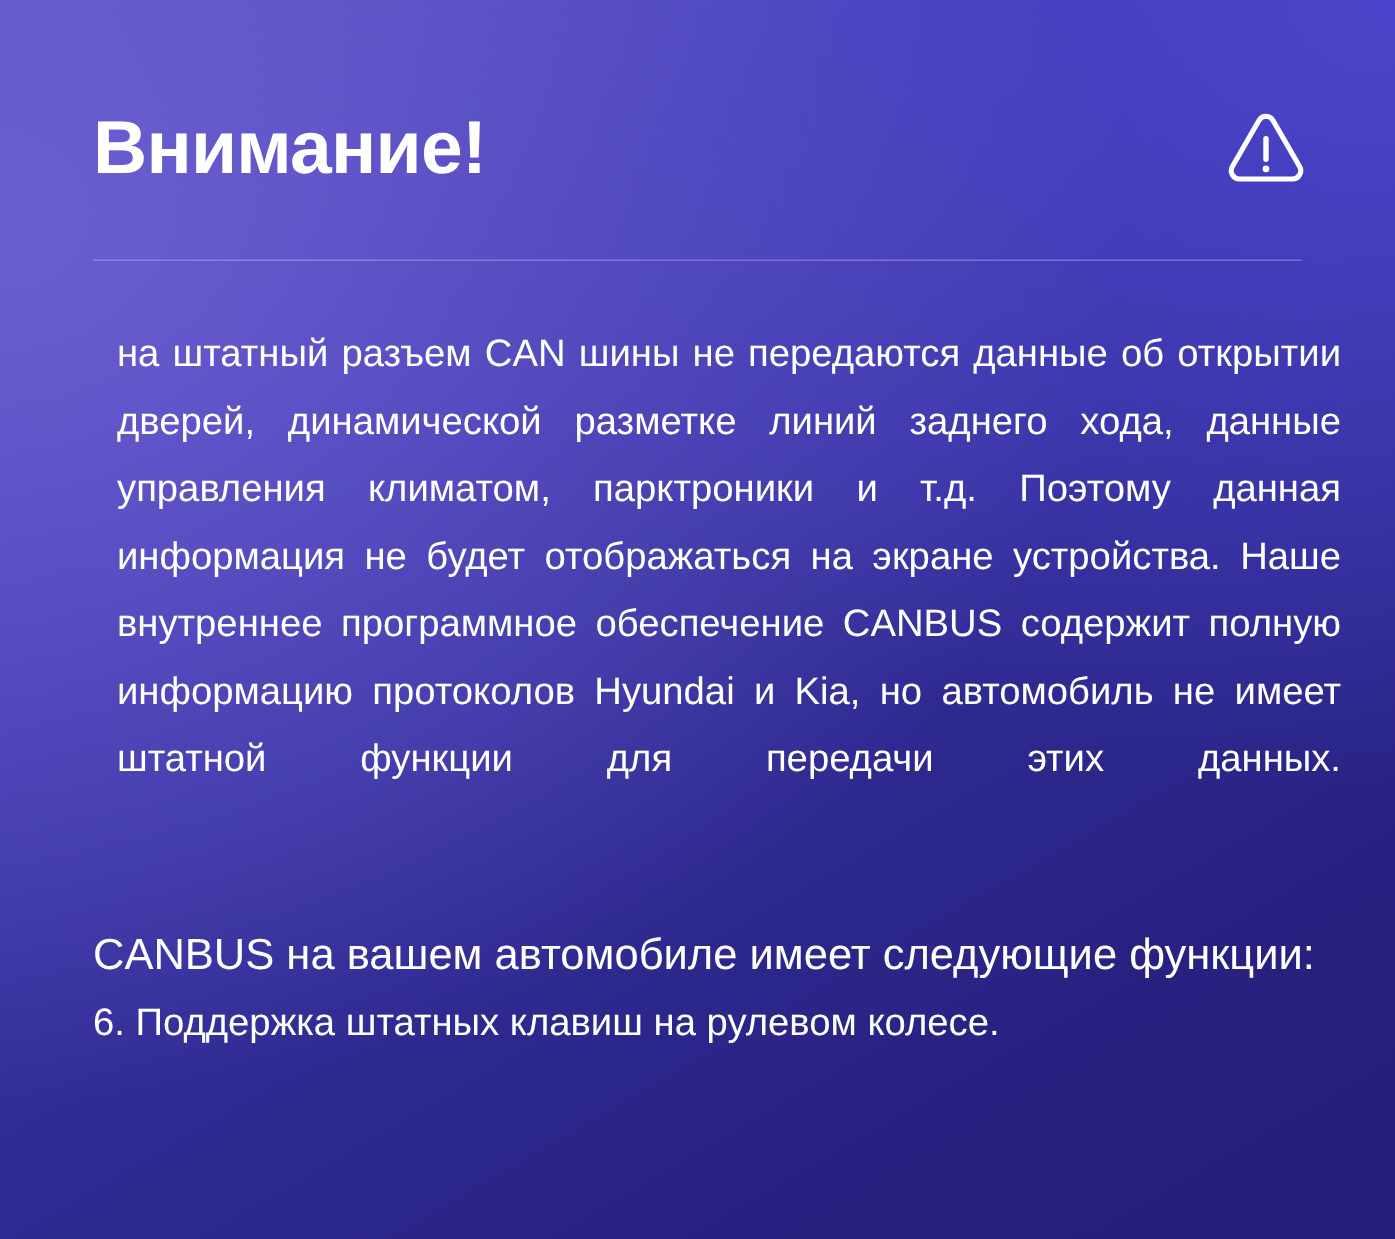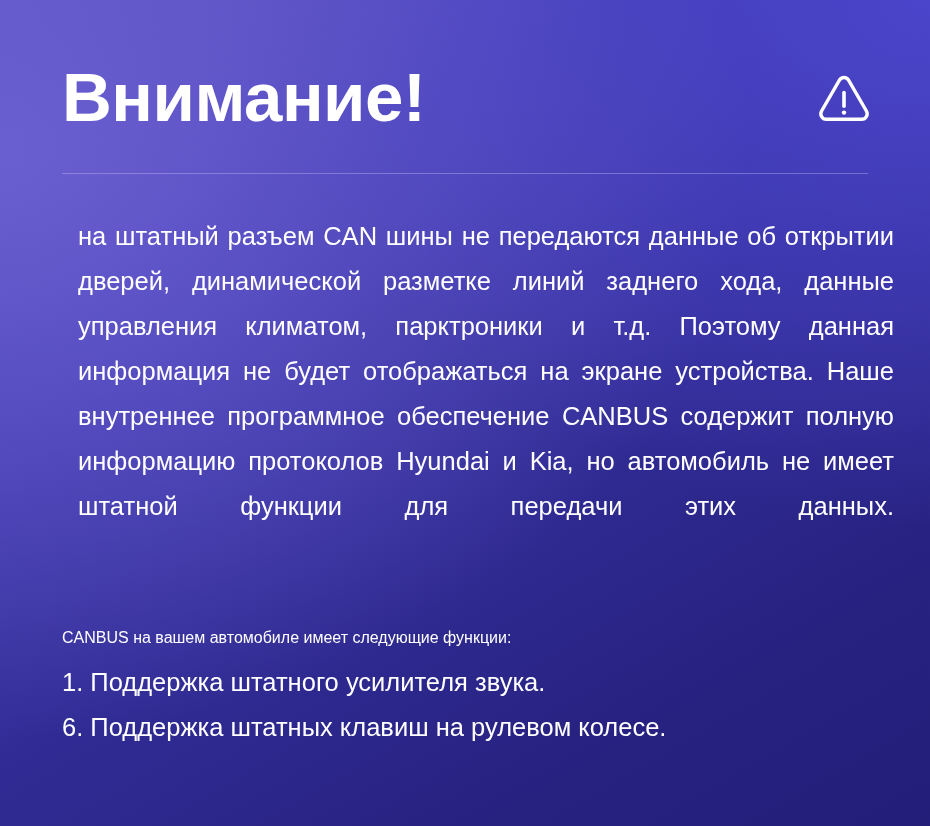--- a/index.html
+++ b/index.html
@@ -34,21 +34,21 @@
     right: 52px;
     height: 92px;
     display: flex;
     align-items: center;
     justify-content: space-between;
   }
 
   .title {
     margin: 0;
     color: #ffffff;
-    font-size: 69px;
+    font-size: 50px;
     line-height: 1.02;
     font-weight: 700;
     letter-spacing: -0.5px;
     white-space: nowrap;
   }
 
   .warn-icon {
     width: 56px;
     height: 56px;
     flex: 0 0 auto;
@@ -88,21 +88,21 @@
   }
   .para-justified::after {
     content: "";
     display: inline-block;
     width: 100%;
   }
 
   .list-intro {
     margin: 41px 0 0 0;
     color: #ffffff;
-    font-size: 16px;
+    font-size: 29px;
     line-height: 45px;
     font-weight: 400;
     white-space: nowrap;
   }
 
   .num-list {
     margin: 0;
     padding: 0;
     list-style: none;
   }
@@ -130,18 +130,17 @@
   </div>
 
   <div class="divider"></div>
 
   <div class="content">
     <p class="para para-justified">на штатный разъем CAN шины не передаются данные об открытии дверей, динамической разметке линий заднего хода, данные управления климатом, парктроники и т.д. Поэтому данная информация не будет отображаться на экране устройства. Наше внутреннее программное обеспечение CANBUS содержит полную информацию протоколов Hyundai и Kia, но автомобиль не имеет штатной функции для передачи этих данных.</p>
 
     <p class="list-intro">CANBUS на вашем автомобиле имеет следующие функции:</p>
 
     <ul class="num-list">
-      <li>1. Поддержка штатного усилителя звука.</li>
       <li>6. Поддержка штатных клавиш на рулевом колесе.</li>
     </ul>
   </div>
 
 </div>
 
 </body></html>

